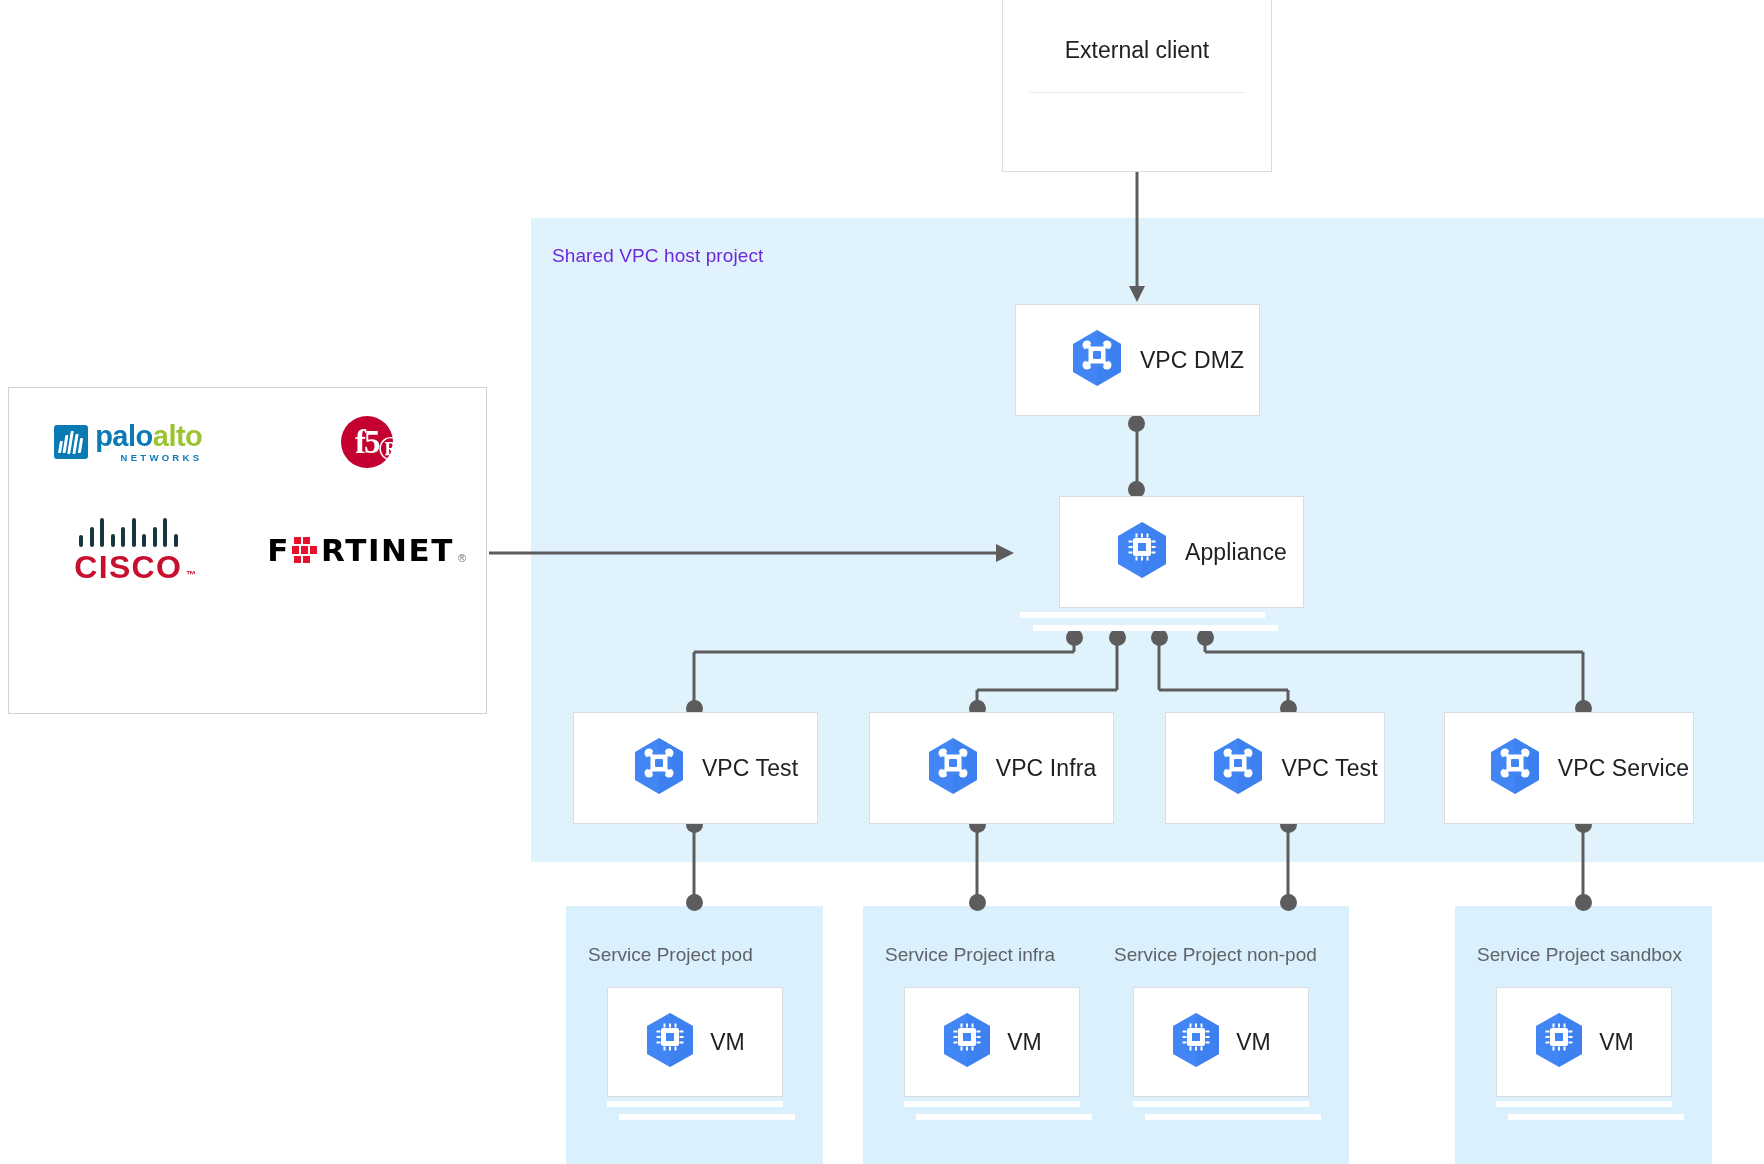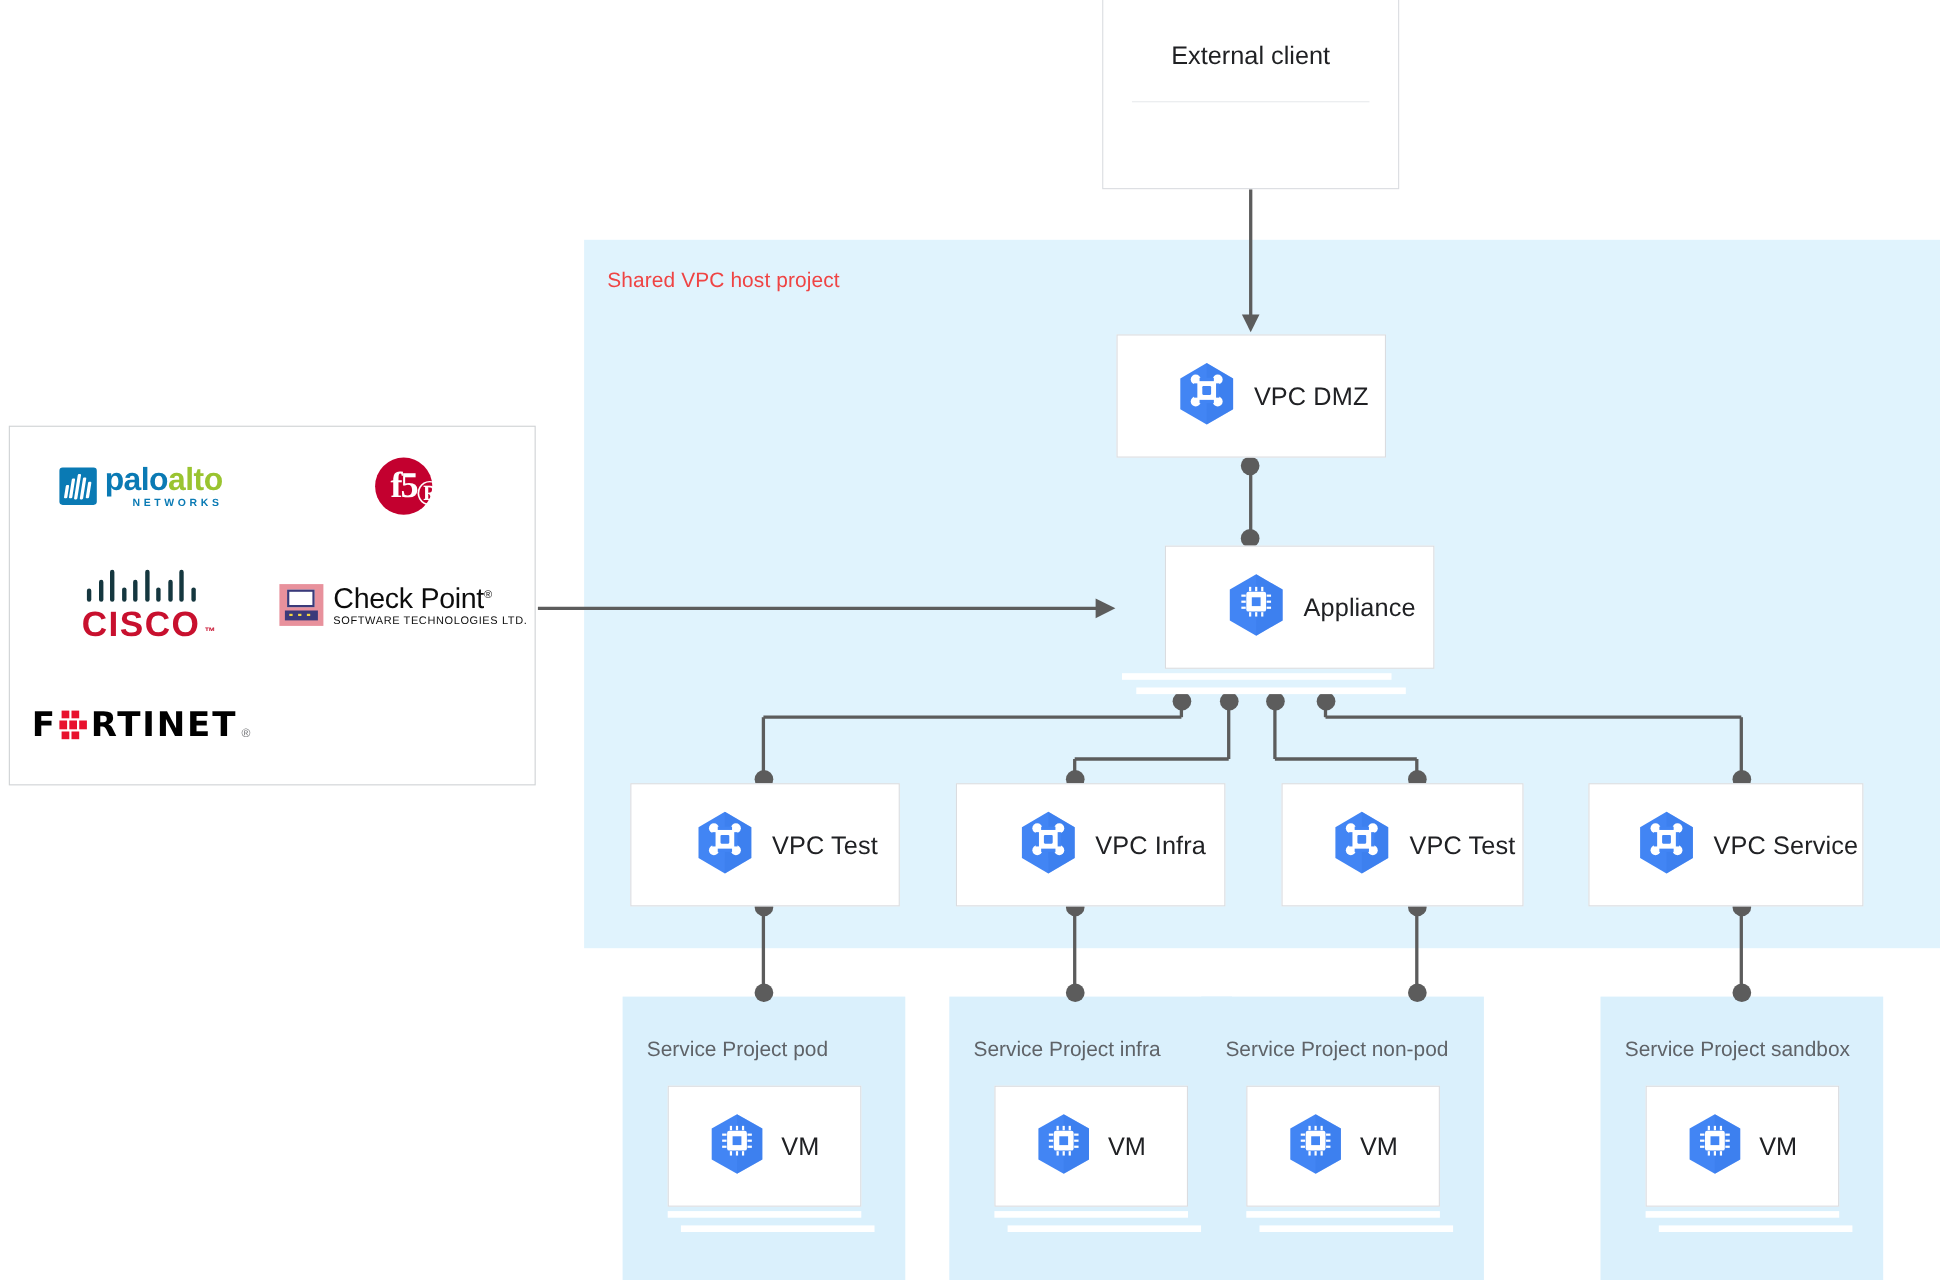--- a/index.html
+++ b/index.html
@@ -10,21 +10,21 @@
   }
   .abs{position:absolute;}
 
   
   #shared-vpc-region{
     left:531px;top:218px;width:1233px;height:644px;
     background:#e0f3fd;
   }
   #shared-vpc-label{
     left:552px;top:245px;
-    font-size:19px;color:#ef4444;letter-spacing:.1px;
+    font-size:19px;color:#6d28d9;letter-spacing:.1px;
   }
 
   
   .node{
     background:#ffffff;border:1px solid #dadce0;
     display:flex;align-items:center;justify-content:center;
     box-sizing:border-box;
     padding-left:40px;
   }
   .node .label{
@@ -542,36 +542,20 @@
             <i style="height:29px;"></i>
           <i style="height:13px;"></i>
         </div>
         <div class="cisco-text">
           <span>CISCO</span>
           <span class="cisco-tm">™</span>
         </div>
       </div>
     </div>
 
-    <div class="vendor-cell">
-      <div class="cp-wrap">
-        <div class="cp-icon">
-          <div class="cp-mon"></div>
-          <div class="cp-kbd">
-              <i style="left:4px;"></i>
-              <i style="left:12px;"></i>
-              <i style="left:20px;"></i>
-            </div>
-        </div>
-        <div class="cp-text">
-          <div class="cp-main"><span>Check Point</span><sup>®</sup></div>
-          <div class="cp-sub">SOFTWARE TECHNOLOGIES LTD.</div>
-        </div>
-      </div>
-    </div>
 
 
     <div class="vendor-cell">
       <div class="ft-wrap">
         <span class="ft-txt">F</span>
         <span class="ft-o">
           <i style="left:2px;top:0;width:7px;height:7px;"></i>
           <i style="left:11px;top:0;width:7px;height:7px;"></i>
           <i style="left:0;top:9px;width:7px;height:8px;"></i>
           <i style="left:9px;top:9px;width:7px;height:8px;"></i>

